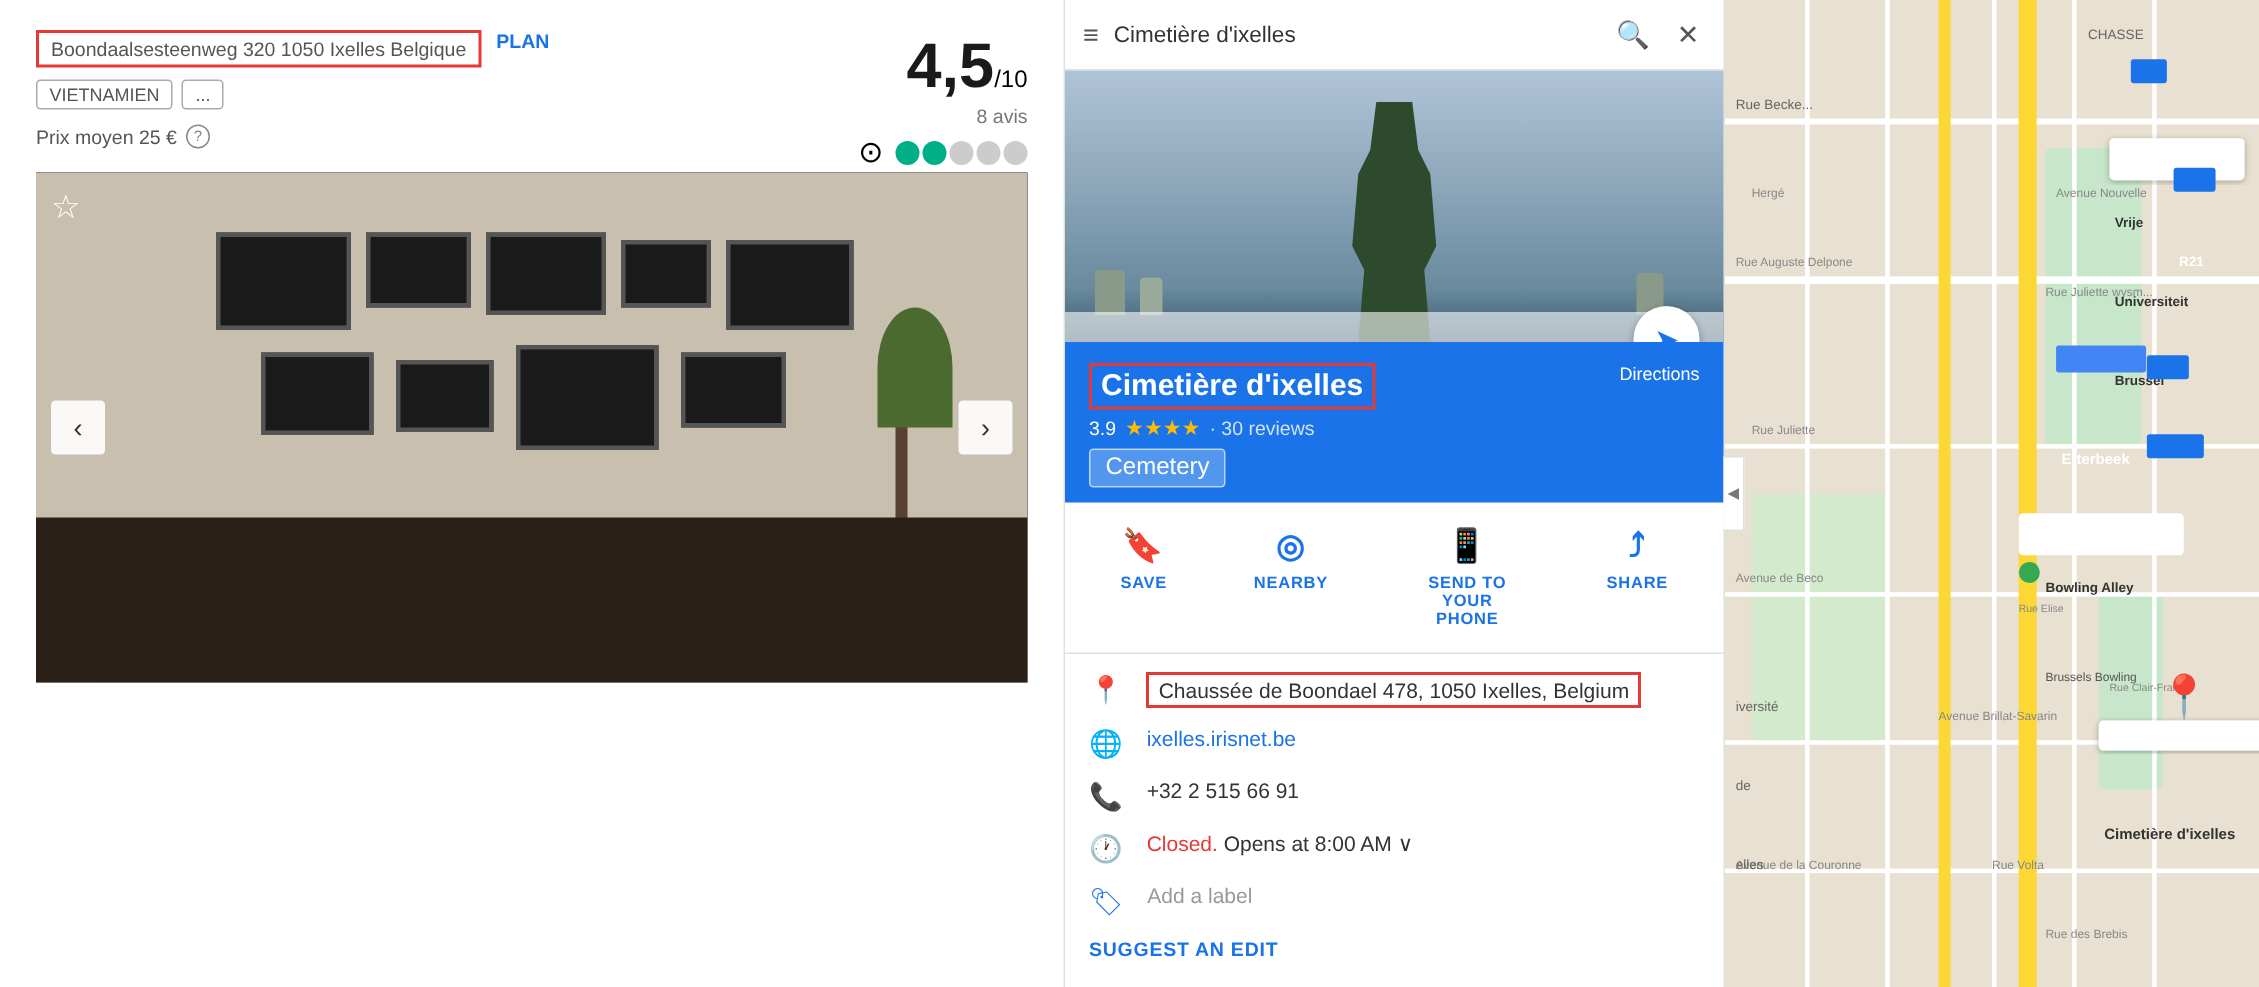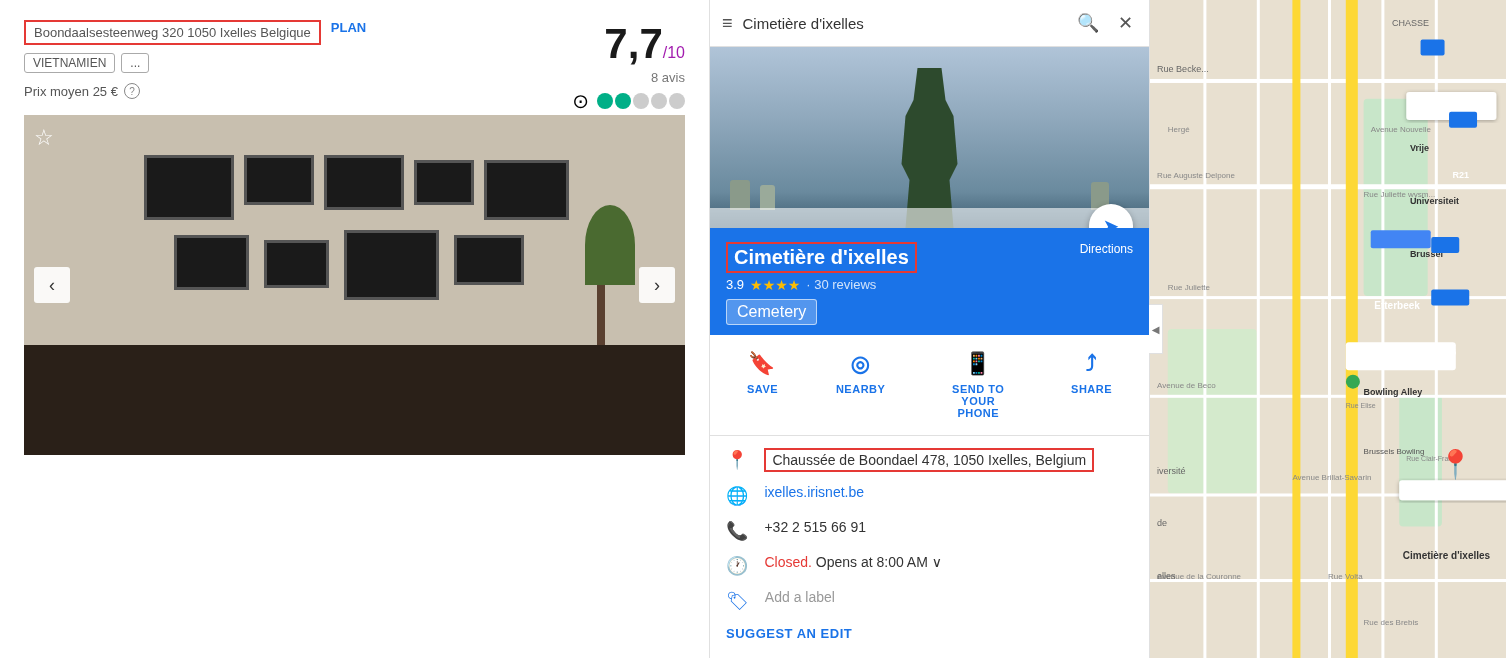--- a/index.html
+++ b/index.html
@@ -128,21 +128,21 @@
       text-align: right;
     }
     .score {
       font-size: 42px;
       font-weight: bold;
       color: #1a1a1a;
       display: inline;
     }
     .out-of {
       font-size: 16px;
-      color: #a21caf;
+      color: #000000;
     }
     .avis-count {
       font-size: 13px;
       color: #777;
       margin-top: 2px;
     }
     .tripadvisor-row {
       display: flex;
       align-items: center;
       gap: 8px;
@@ -260,21 +260,21 @@
     .gm-place-name {
       color: #fff;
       font-size: 20px;
       font-weight: bold;
       border: 2px solid #e53935;
       display: inline-block;
       padding: 2px 6px;
     }
     .gm-stars-row {
       display: flex;
-      align-items: flex-start;
+      align-items: center;
       gap: 6px;
       margin-top: 4px;
     }
     .gm-rating-num {
       color: #fff;
       font-size: 13px;
     }
     .gm-stars {
       color: #fbbc04;
       font-size: 14px;
@@ -393,21 +393,21 @@
       height: 100%;
       background: #e8e0d8;
       position: relative;
     }
   </style>
 </head>
 <body>
 
 <div class="left-panel">
   <div class="rating-section">
-    <span class="score">7,7</span><span class="out-of">/10</span>
+    <span class="score">4,5</span><span class="out-of">/10</span>
     <div class="avis-count">8 avis</div>
     <div class="tripadvisor-row">
       <span class="ta-logo">⊙</span>
       <div class="ta-circles">
         <div class="ta-circle"></div>
         <div class="ta-circle"></div>
         <div class="ta-circle empty"></div>
         <div class="ta-circle empty"></div>
         <div class="ta-circle empty"></div>
       </div>

